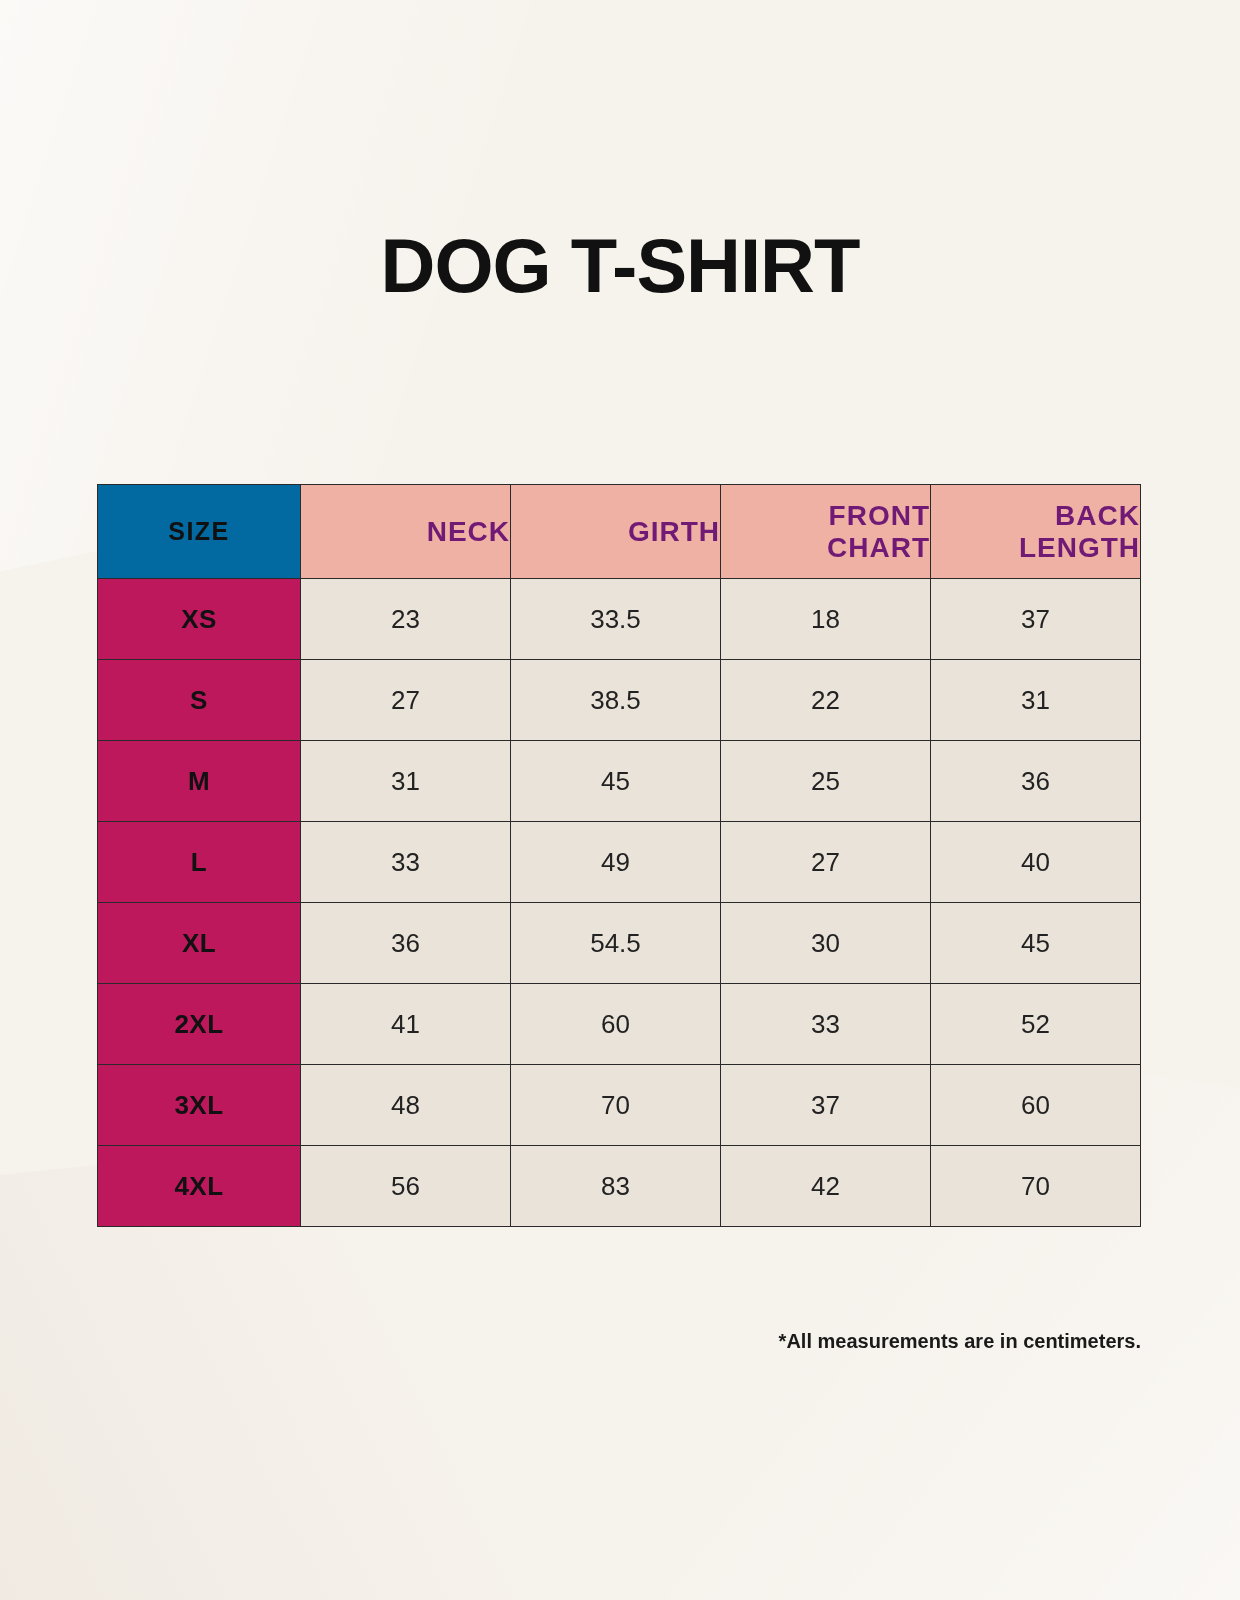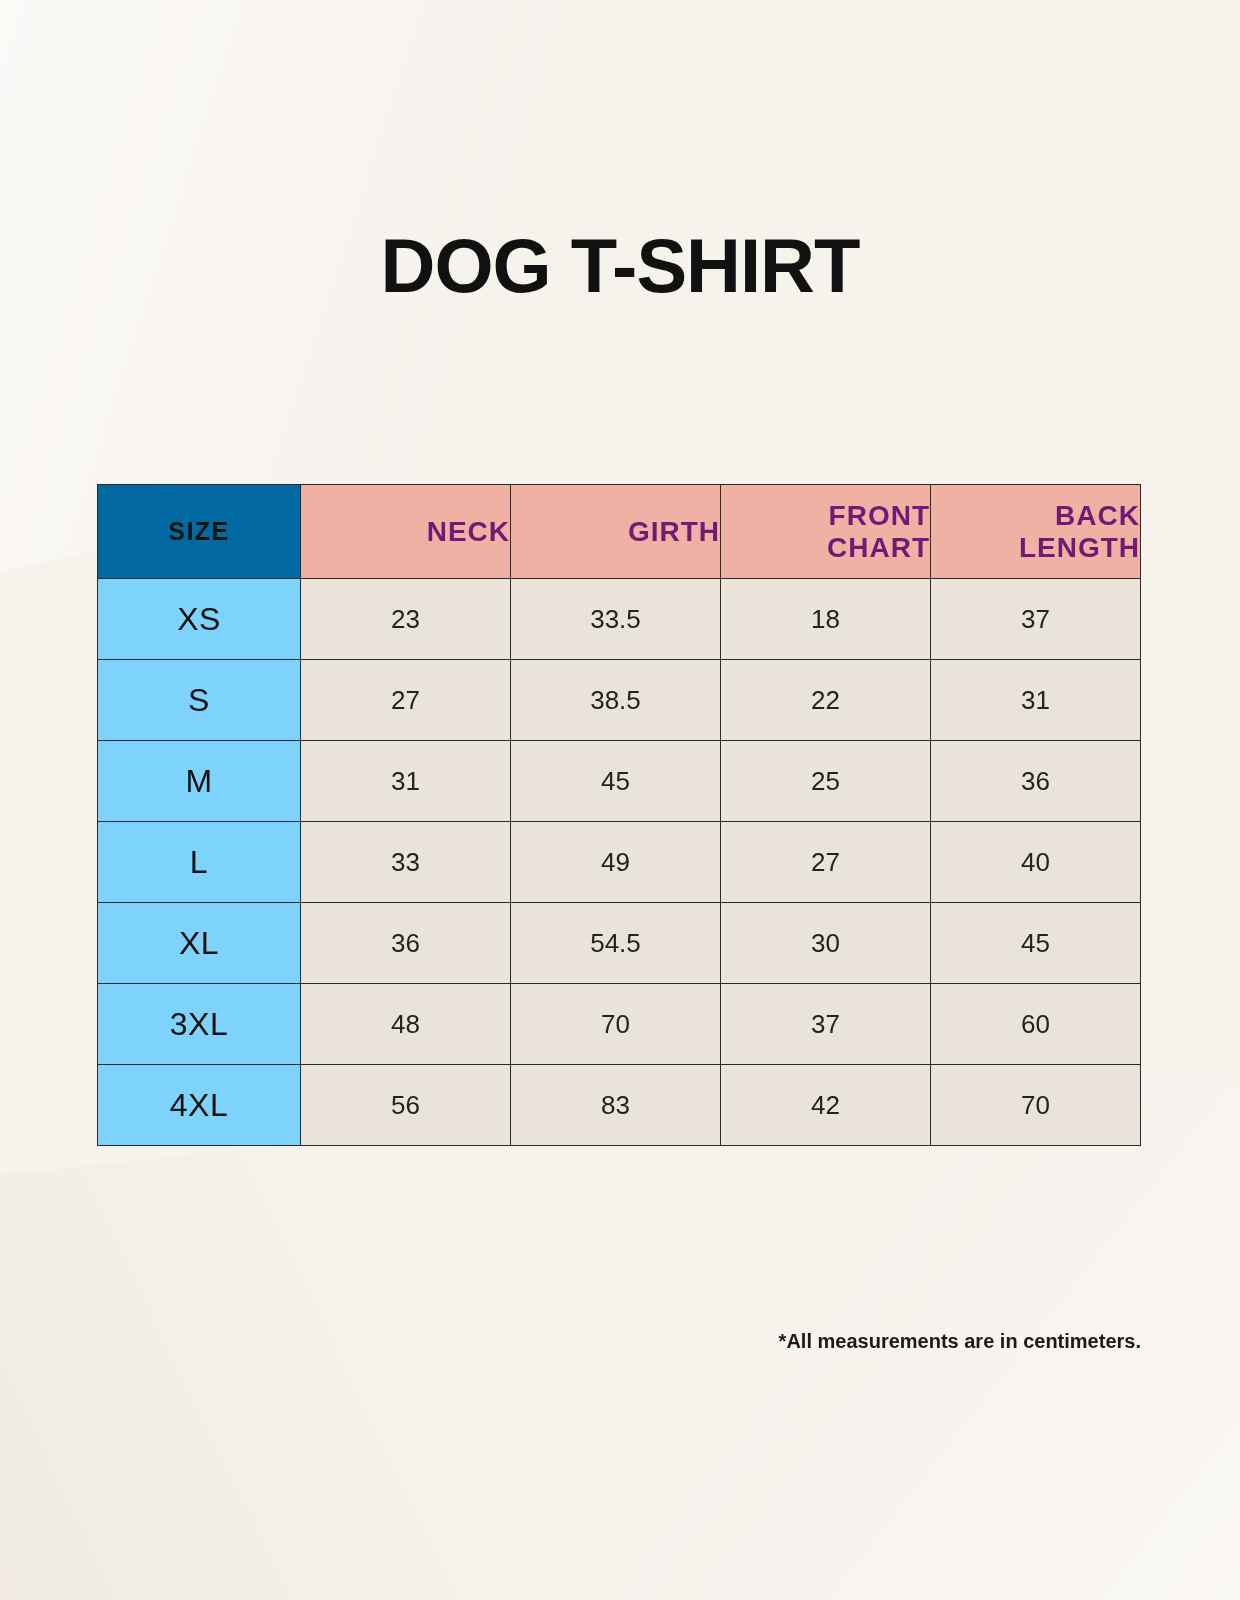--- a/index.html
+++ b/index.html
@@ -117,23 +117,23 @@
     font-size: 28px;
     font-weight: 700;
     letter-spacing: 1px;
     color: #701a75;
     height: 94px;
     line-height: 1.12;
     text-align: right;
   }
 
   tbody td.size-cell {
-    background: #7dd3fc;
-    font-size: 32px;
-    font-weight: 400;
+    background: #be185d;
+    font-size: 26px;
+    font-weight: 700;
     letter-spacing: 0.5px;
     color: #111111;
   }
   tbody td.val-cell {
     background: #eae3da;
     font-size: 26px;
     font-weight: 400;
     color: #222222;
   }
 
@@ -208,20 +208,27 @@
           <td class="val-cell">40</td>
         </tr>
         <tr>
           <td class="size-cell">XL</td>
           <td class="val-cell">36</td>
           <td class="val-cell">54.5</td>
           <td class="val-cell">30</td>
           <td class="val-cell">45</td>
         </tr>
         <tr>
+          <td class="size-cell">2XL</td>
+          <td class="val-cell">41</td>
+          <td class="val-cell">60</td>
+          <td class="val-cell">33</td>
+          <td class="val-cell">52</td>
+        </tr>
+        <tr>
           <td class="size-cell">3XL</td>
           <td class="val-cell">48</td>
           <td class="val-cell">70</td>
           <td class="val-cell">37</td>
           <td class="val-cell">60</td>
         </tr>
         <tr>
           <td class="size-cell">4XL</td>
           <td class="val-cell">56</td>
           <td class="val-cell">83</td>

